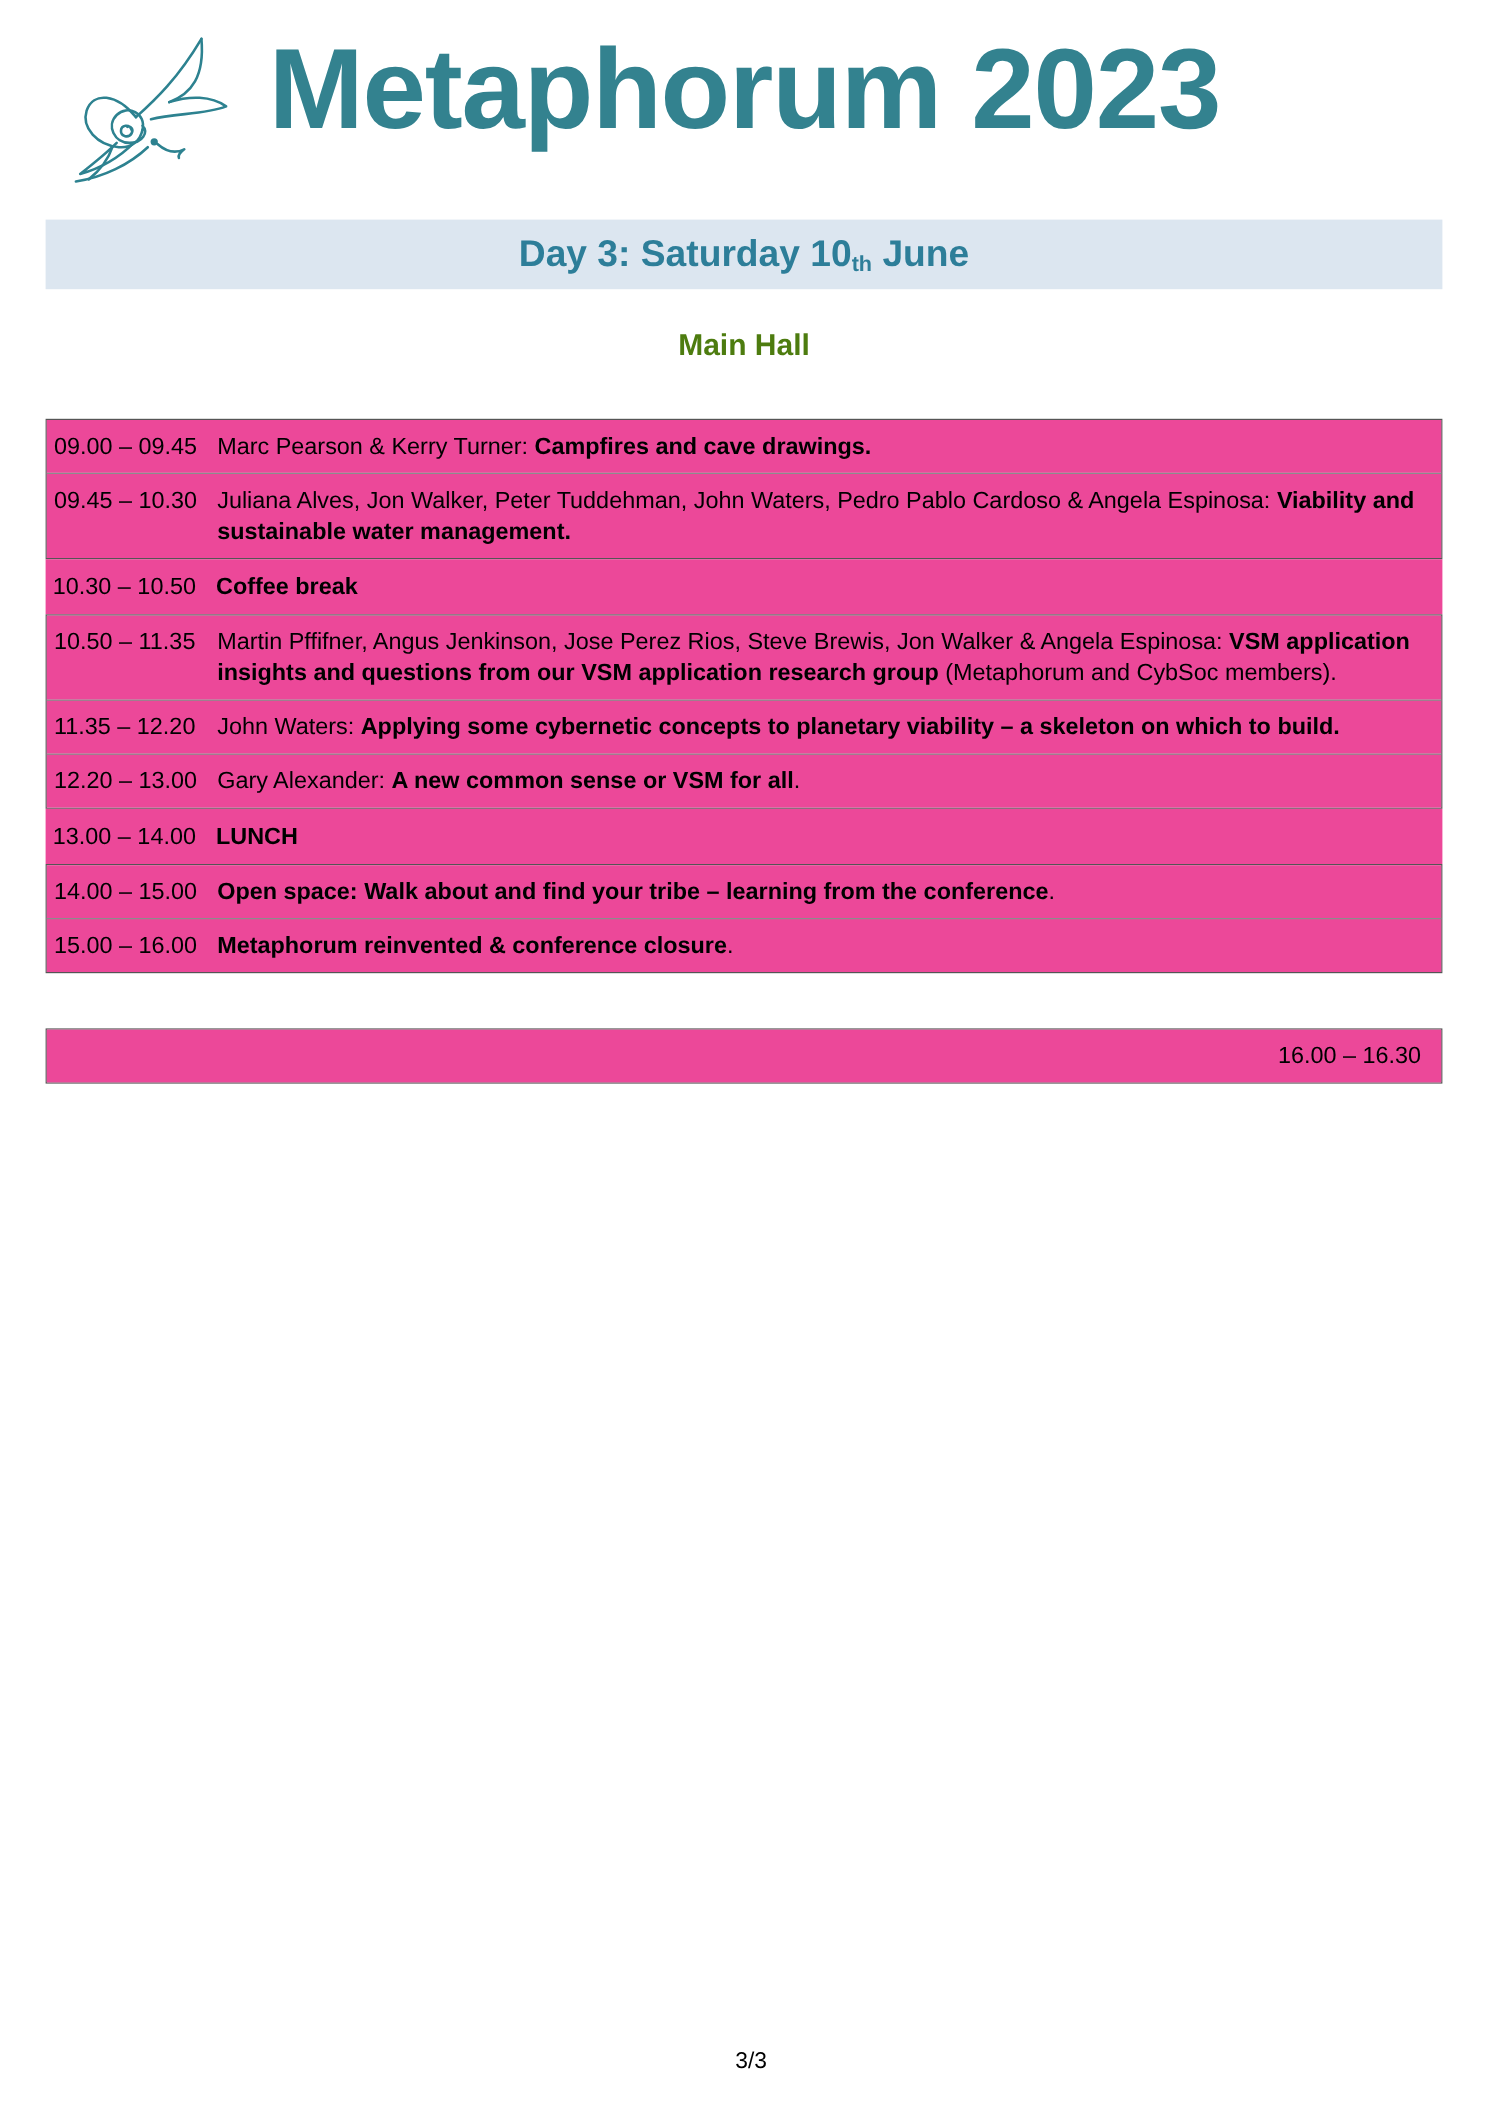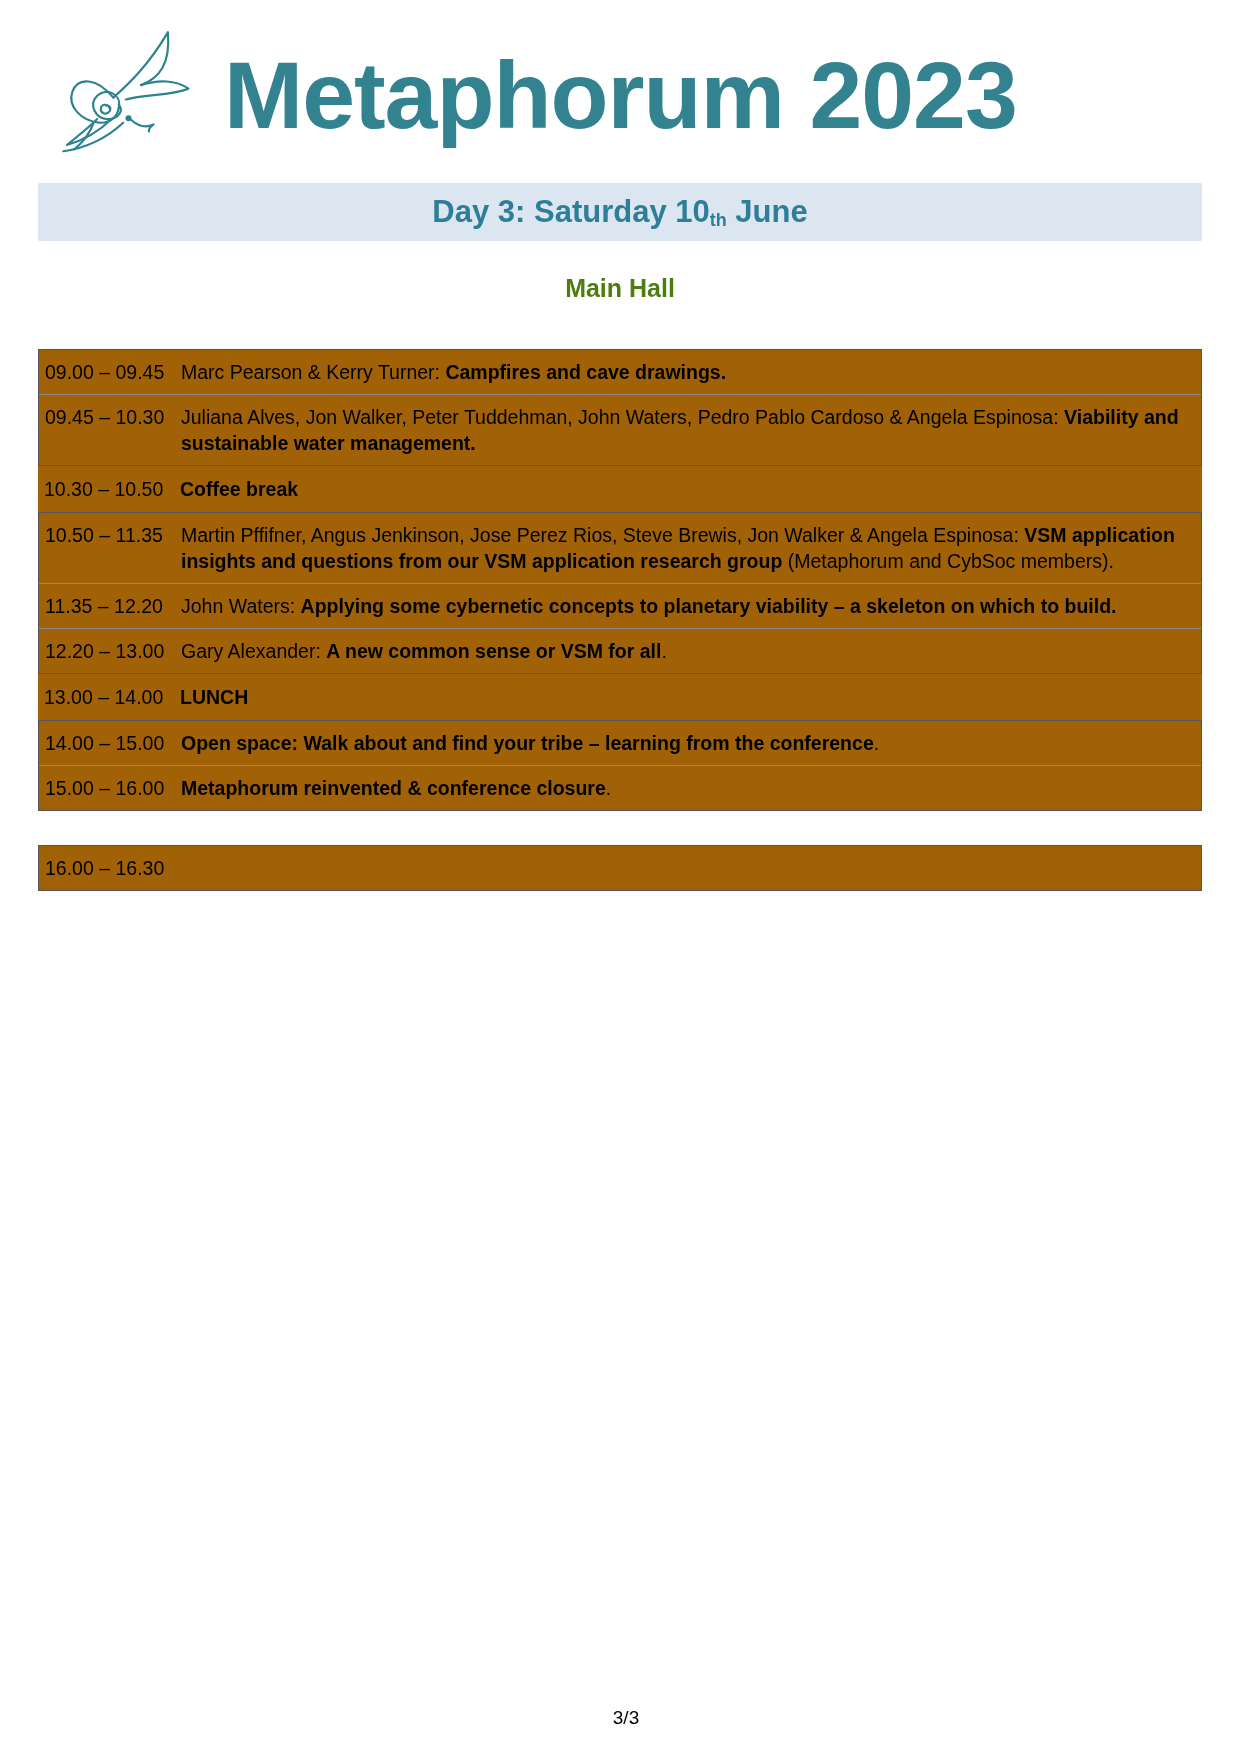--- a/index.html
+++ b/index.html
@@ -15,21 +15,21 @@
     width:1240px;height:1753px;position:relative;
     font-family:"Liberation Sans","DejaVu Sans",sans-serif;color:#000;
   }
   .page{position:relative;height:100%;padding:12px 38px 0 38px;}
 
   
   .header{position:relative;height:152px;}
   .logo{position:absolute;left:2px;top:2px;width:152px;height:144px;}
   .logo svg{width:100%;height:100%;}
   .title{
-    position:absolute;left:186px;top:36px;margin:0;
+    position:absolute;left:186px;top:16px;margin:0;
     font-size:95px;line-height:1;font-weight:bold;color:var(--teal);
     letter-spacing:-1px;white-space:nowrap;
   }
 
   
   .banner{
     margin-top:19px;height:58px;background:var(--banner-bg);
     display:flex;align-items:center;justify-content:center;
     color:var(--banner-text);font-size:31px;font-weight:bold;text-align:center;
   }
@@ -43,22 +43,22 @@
   
   .hall-title{
     margin:33px 0 0 0;text-align:center;
     font-size:25px;font-weight:bold;color:#4d7c0f;
   }
 
   
   .schedule{margin-top:46px;font-size:19.5px;line-height:26px;}
   .block{margin:0;}
   .block.bordered{border:1px solid var(--table-border);}
-  .block.gap-before{margin-top:34px;}
-  .row{display:flex;align-items:flex-start;background:#a16207;}
+  .block.gap-before{margin-top:46px;}
+  .row{display:flex;align-items:flex-start;background:#ec4899;justify-content:flex-end;}
   .block.bordered .row + .row{border-top:1px solid var(--row-divider);}
   .time{flex:none;width:142px;padding:9px 0 9px 6px;white-space:nowrap;}
   .desc{flex:1;padding:9px 12px 9px 0;}
   .block.plain .time{padding:10px 0 10px 6px;}
   .block.plain .desc{padding:10px 12px 10px 0;}
   .desc .seg-bold{font-weight:bold;}
 
   
   .footer{
     position:absolute;left:12px;right:0;bottom:24px;

